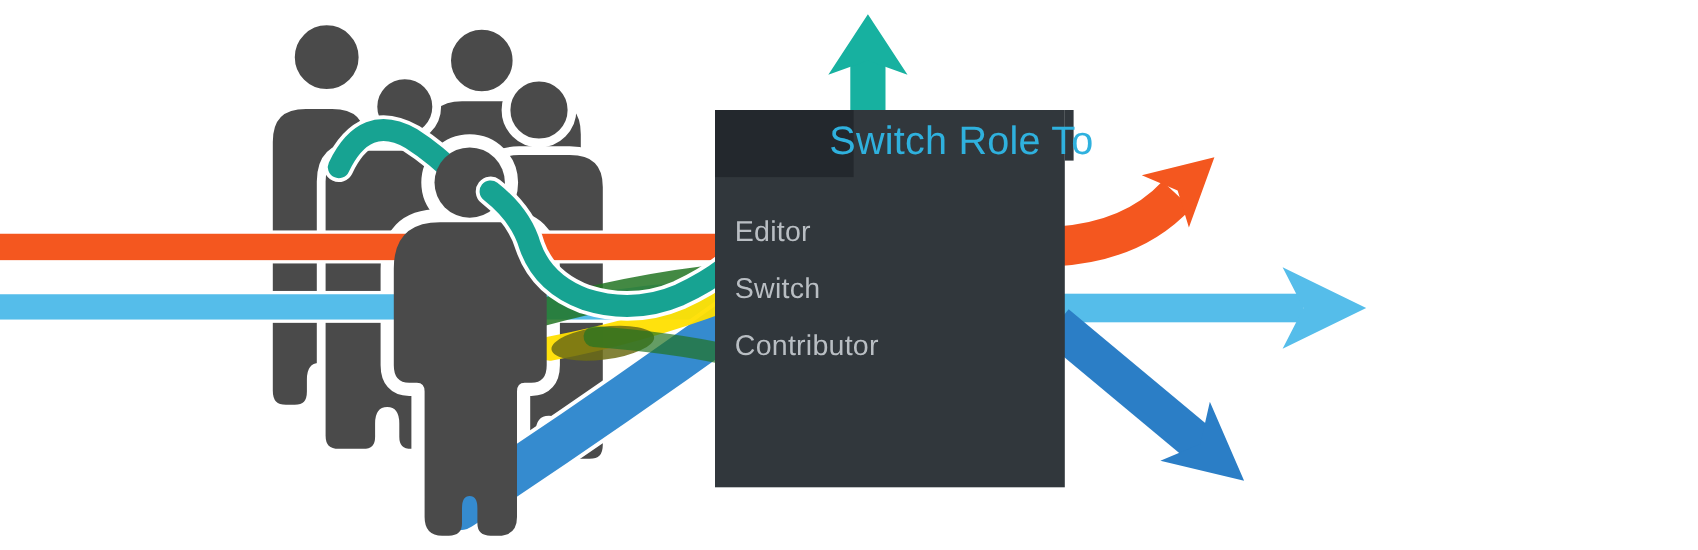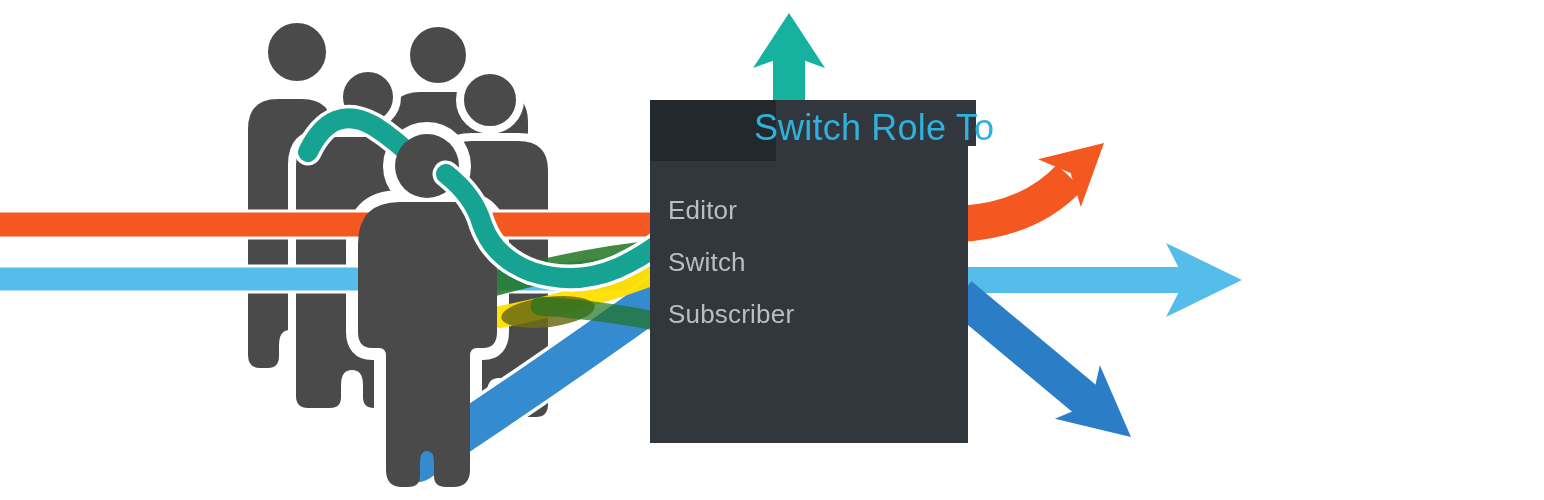--- a/index.html
+++ b/index.html
@@ -148,16 +148,16 @@
   </svg>
 
   <div class="menu-panel"></div>
   <div class="menu-header-ext"></div>
   <div class="menu-darkbox"></div>
   <div class="menu-title">Switch Role To</div>
 
   <ul class="menu-items">
     <li>Editor</li>
     <li>Switch</li>
-    <li>Subscriber</li>
+    <li>Contributor</li>
   </ul>
 
 </div>
 
 </body></html>

